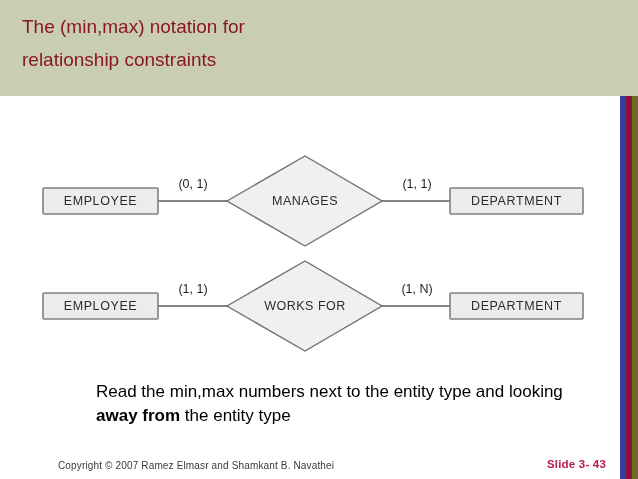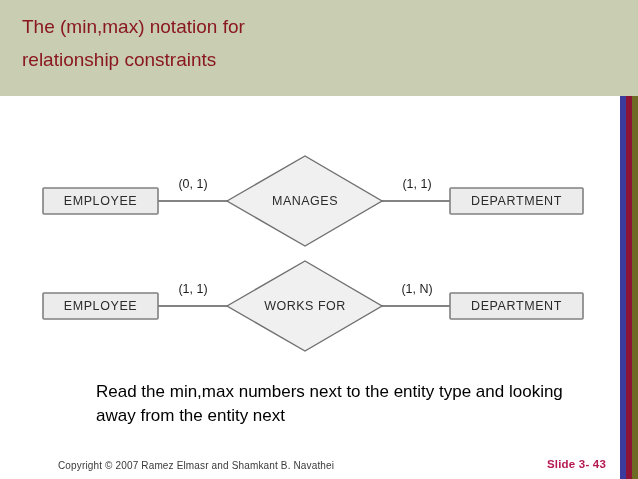--- a/index.html
+++ b/index.html
@@ -98,21 +98,21 @@
   
   #caption {
     position: absolute;
     left: 96px;
     top: 380px;
     width: 470px;
     font-size: 17px;
     line-height: 24px;
     color: #000000;
   }
-  #caption b { font-weight: normal; }
+  #caption b { font-weight: bold; }
 
   
   #footer-copyright {
     position: absolute;
     left: 58px;
     top: 460px;
     font-size: 10px;
     color: #3a3a3a;
     letter-spacing: 0.15px;
   }
@@ -189,17 +189,17 @@
         <text class="entity-box-label" x="516.5" y="211">DEPARTMENT</text>
       </g>
 
       <text class="card-label" x="193" y="197">(1, 1)</text>
       <text class="card-label" x="417" y="197">(1, N)</text>
     </g>
   </svg>
 </div>
 
 <div id="caption">
-  <span>Read the min,max numbers next to the entity type and looking </span><b>away from</b><span> the entity next</span>
+  <span>Read the min,max numbers next to the entity type and looking </span><b>away from</b><span> the entity type</span>
 </div>
 
 <div id="footer-copyright">Copyright © 2007 Ramez Elmasr and Shamkant B. Navathei</div>
 <div id="footer-slide-number">Slide 3- 43</div>
 
 </body></html>

